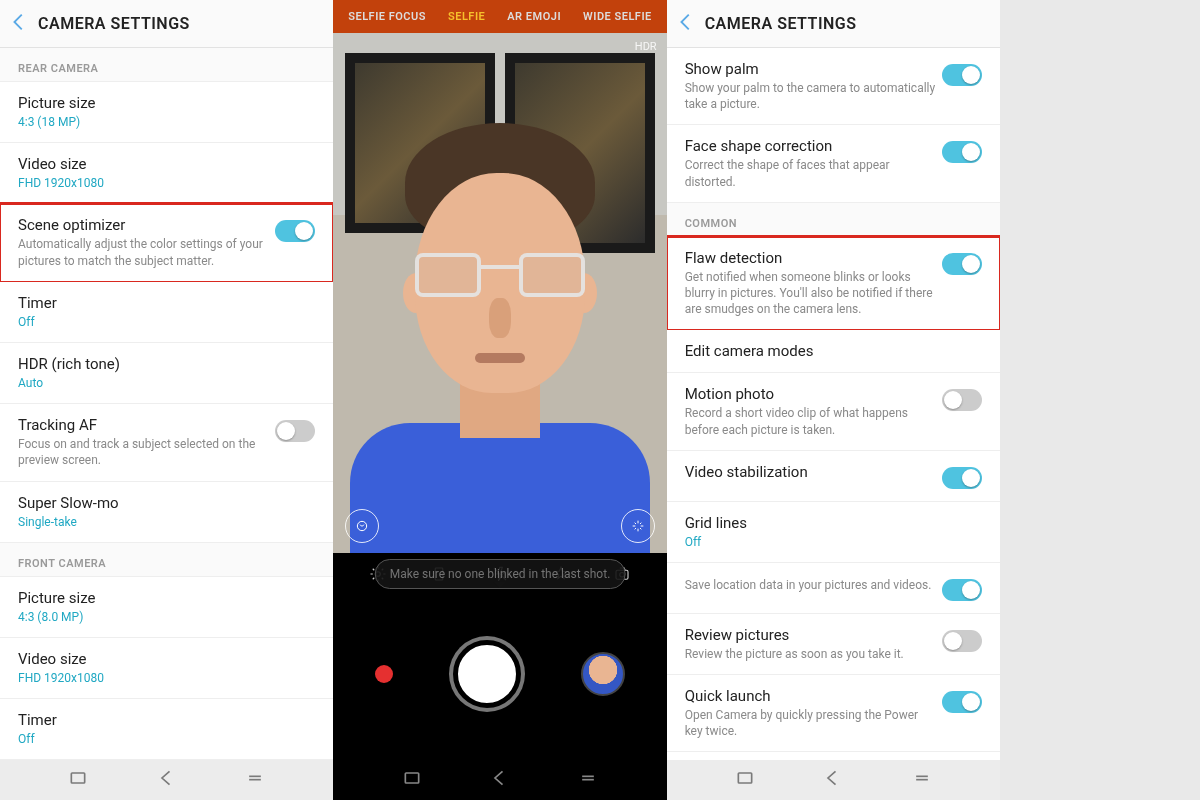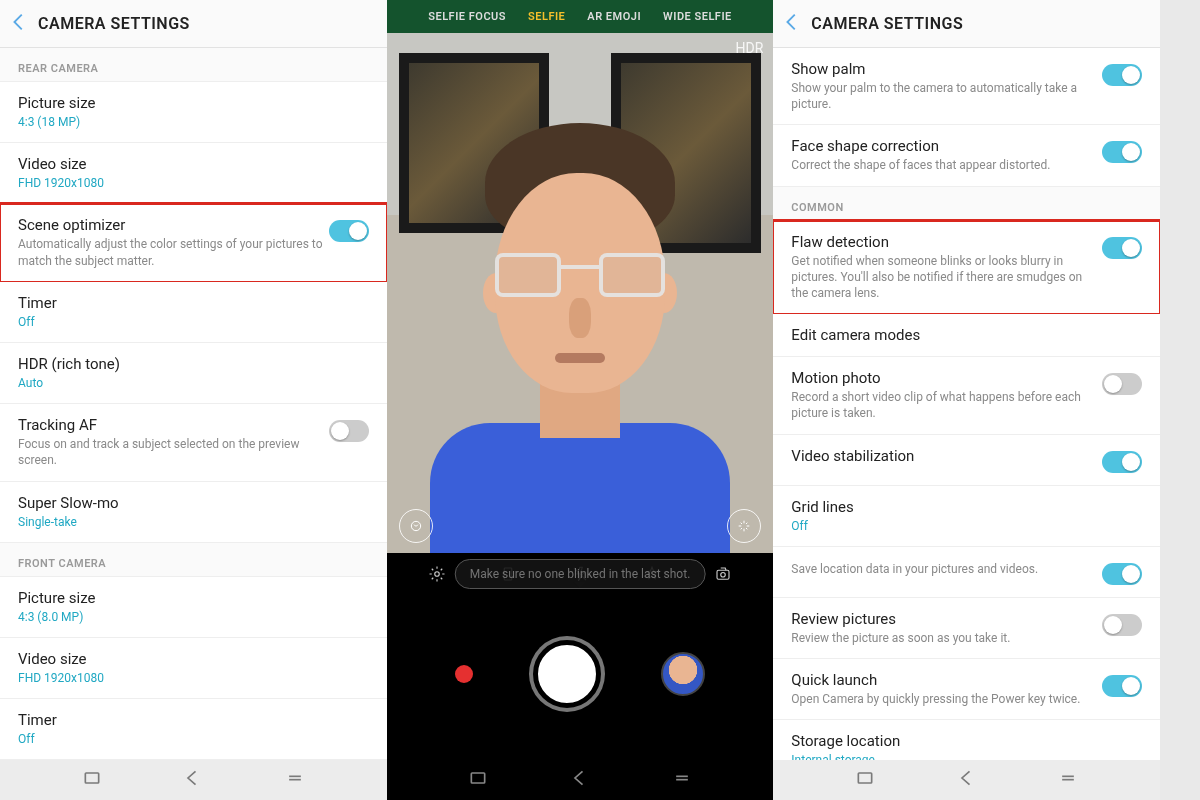--- a/index.html
+++ b/index.html
@@ -1,17 +1,17 @@
 <!DOCTYPE html>
 <html><head>
 <meta charset="utf-8">
 <style>
   * { box-sizing: border-box; margin: 0; padding: 0; }
   html, body { width: 1200px; height: 800px; font-family: -apple-system, "Segoe UI", Roboto, Arial, sans-serif; background: #e9e9e9; overflow: hidden; }
-  .stage { display: flex; width: 1160px; height: 800px; }
+  .stage { display: flex; width: 1000px; height: 800px; }
   .pane { width: 400px; height: 800px; background: #fafafa; position: relative; display:flex; flex-direction:column;}
   .pane.camera { background:#000; }
   
   .hdr { display:flex; align-items:center; height:48px; padding:0 8px; gap:8px; border-bottom:1px solid #e2e2e2; background:#fafafa; }
   .hdr .title { font-size:16px; font-weight:600; color:#222; letter-spacing:0.5px; }
   .back-icon svg { width:22px; height:22px; stroke:#5aa9e6; fill:none; stroke-width:2;}
   
   .scroll { flex:1; overflow:hidden; padding-bottom:28px;}
   .section-label { font-size:11px; font-weight:600; color:#9a9a9a; letter-spacing:0.5px; padding:14px 18px 6px; border-bottom:1px solid #eee;}
   .row { padding:12px 18px; border-bottom:1px solid #eee; display:flex; align-items:flex-start; gap:6px; background:#fff; position:relative;}
@@ -23,21 +23,21 @@
   .toggle::after { content:""; position:absolute; width:18px; height:18px; border-radius:50%; background:#fff; top:2px; left:2px; box-shadow:0 1px 2px rgba(0,0,0,.3);}
   .toggle.on { background:#4fc3e0;}
   .toggle.on::after { left:20px; }
   .highlight { outline:3px solid #d9281f; outline-offset:-1px;}
   
   .navbar { position:absolute; bottom:0; left:0; right:0; height:40px; background:#ececec; display:flex; justify-content:space-evenly; align-items:center;}
   .navbar.dark { background:#000;}
   .nav-icon svg { width:20px; height:20px; stroke:#7a7a7a; fill:none; stroke-width:2;}
   .navbar.dark .nav-icon svg { stroke:#888; }
   
-  .modes { display:flex; justify-content:center; gap:22px; padding:10px 0; background:#14532d;}
+  .modes { display:flex; justify-content:center; gap:22px; padding:10px 0; background:#c2410c;}
   .modes span { font-size:11px; font-weight:600; color:#ddd; letter-spacing:0.5px;}
   .modes span.active { color:#f6c02c;}
   .viewfinder { position:relative; flex:0 0 520px; background:#333; overflow:hidden;}
   
   .vf-bg { position:absolute; inset:0; background:linear-gradient(#c7c7c2 0%, #c7c7c2 35%, #bfb9ad 35%, #bfb9ad 100%);}
   .frame { position:absolute; border:10px solid #1a1a1a; background:linear-gradient(135deg,#3e3a2f,#6b5a3a,#2c2c2c);}
   .frame.a{ top:20px; left:12px; width:150px; height:180px;}
   .frame.b{ top:20px; right:12px; width:150px; height:200px;}
   .head { position:absolute; left:50%; transform:translateX(-50%); top:90px; width:250px; height:420px;}
   .hair { position:absolute; top:0; left:50%; transform:translateX(-50%); width:190px; height:120px; background:#4a3626; border-radius:50% 50% 40% 40%;}
@@ -45,21 +45,21 @@
   .ear{position:absolute;width:26px;height:40px;background:#e9b592;border-radius:50%;top:150px;}
   .ear.l{left:28px;} .ear.r{right:28px;}
   .glasses{position:absolute;top:130px;left:50%;transform:translateX(-50%);width:170px;height:44px;}
   .lens{position:absolute;width:66px;height:44px;border:4px solid rgba(230,230,230,.9);border-radius:8px;background:rgba(180,180,180,.15);}
   .lens.l{left:0;} .lens.r{right:0;}
   .bridge{position:absolute;left:66px;right:66px;top:12px;height:4px;background:rgba(230,230,230,.9);}
   .nose{position:absolute;top:175px;left:50%;transform:translateX(-50%);width:22px;height:40px;background:#d9a07a;border-radius:40%;}
   .mouth{position:absolute;top:230px;left:50%;transform:translateX(-50%);width:50px;height:10px;background:#b47a60;border-radius:6px;}
   .neck{position:absolute;top:255px;left:50%;transform:translateX(-50%);width:80px;height:60px;background:#e0a882;}
   .shirt{position:absolute;top:300px;left:50%;transform:translateX(-50%);width:300px;height:160px;background:#3a5fd9;border-radius:60px 60px 0 0;}
-  .hdr-badge{position:absolute;top:8px;right:10px;color:#fff;font-size:14px;text-align:right;line-height:1.1;opacity:.85;}
+  .hdr-badge{position:absolute;top:8px;right:10px;color:#fff;font-size:11px;text-align:right;line-height:1.1;opacity:.85;}
   .vf-corner{position:absolute;bottom:10px;width:34px;height:34px;border:1.5px solid rgba(255,255,255,.85);border-radius:50%;display:flex;align-items:center;justify-content:center;}
   .vf-corner svg{width:16px;height:16px;stroke:#fff;fill:none;stroke-width:1.5;}
   .vf-corner.l{left:12px;} .vf-corner.r{right:12px;}
   
   .cam-ctrl{flex:1;background:#000;position:relative;display:flex;flex-direction:column;}
   .ctrl-row{display:flex;justify-content:space-around;align-items:center;padding:12px 14px 0;}
   .ctrl-row .ico svg{width:18px;height:18px;stroke:#ccc;fill:none;stroke-width:1.5;}
   .tooltip{position:absolute;top:6px;left:50%;transform:translateX(-50%);background:rgba(20,20,20,.9);border:1px solid #555;border-radius:18px;padding:7px 14px;color:#737373;font-size:12px;white-space:nowrap;}
   .tooltip::after{content:"";position:absolute;bottom:-6px;left:50%;transform:translateX(-50%);border:6px solid transparent;border-top-color:rgba(20,20,20,.9);}
   .shutter-row{flex:1;display:flex;justify-content:center;align-items:center;gap:60px;position:relative; padding-bottom:40px;}

